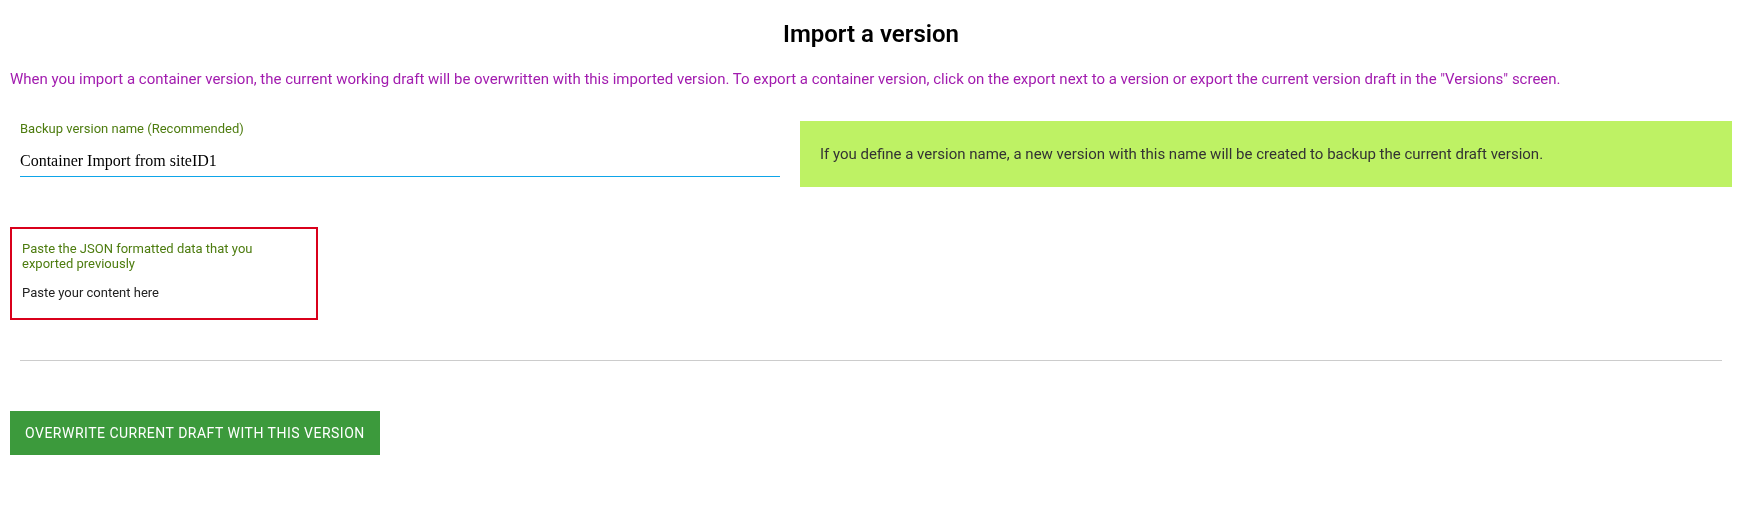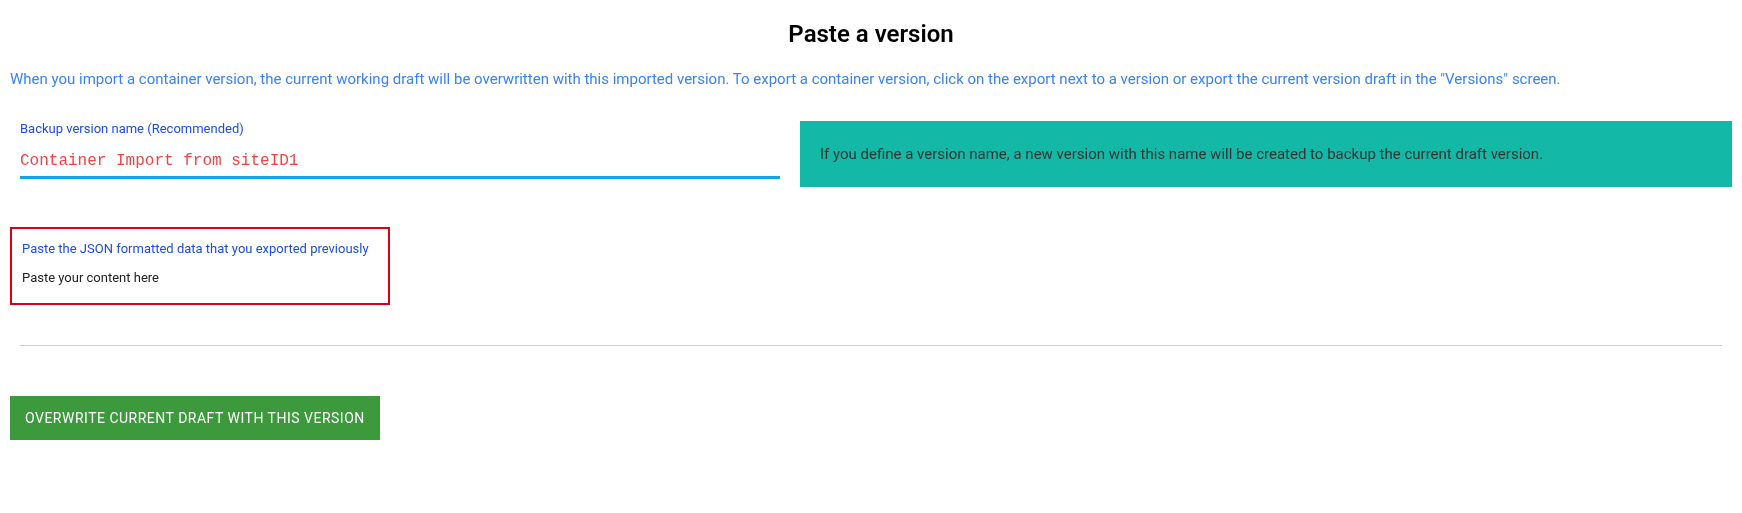--- a/index.html
+++ b/index.html
@@ -17,67 +17,67 @@
     .page-title {
       text-align: center;
       font-size: 24px;
       font-weight: 600;
       color: #000;
       margin-bottom: 20px;
       margin-top: 10px;
     }
     .description {
       font-size: 15px;
-      color: #3b82f6;
+      color: #a21caf;
       margin-bottom: 30px;
       line-height: 1.5;
     }
     .form-row {
       display: flex;
       gap: 20px;
       margin-bottom: 40px;
     }
     .form-col-left {
       flex: 0 0 770px;
       padding-left: 10px;
     }
     .form-col-right {
       flex: 1;
     }
     .field-label {
       font-size: 13px;
-      color: #1d4ed8;
+      color: #4d7c0f;
       margin-bottom: 10px;
       display: block;
     }
     .text-input {
       width: 100%;
       border: none;
-      border-bottom: 3px solid #0ea5e9;
+      border-bottom: 1px solid #0ea5e9;
       font-size: 16px;
-      color: #ef4444;
+      color: #000000;
       padding: 6px 0;
       outline: none;
       background: transparent;
-      font-family: Liberation Mono, monospace;
+      font-family: Liberation Serif, serif;
     }
     .text-input::placeholder {
       color: #555;
     }
     .info-box {
-      background: #14b8a6;
+      background: #bef264;
       padding: 22px 20px;
       font-size: 15px;
       color: #333;
       line-height: 1.5;
     }
     .highlight-box {
       border: 2px solid #d9001b;
       padding: 12px 10px 18px 10px;
-      width: 380px;
+      width: 308px;
       margin-left: 0px;
       margin-bottom: 40px;
     }
     .highlight-box .field-label {
       margin-bottom: 14px;
     }
     .highlight-box .paste-text {
       font-size: 13px;
       color: #222;
     }
@@ -97,21 +97,21 @@
       cursor: pointer;
       font-family: inherit;
       text-transform: uppercase;
     }
   </style>
 </head>
 <body>
 
 
 
-<h1 class="page-title">Paste a version</h1>
+<h1 class="page-title">Import a version</h1>
 
 <p class="description">When you import a container version, the current working draft will be overwritten with this imported version. To export a container version, click on the export next to a version or export the current version draft in the "Versions" screen.</p>
 
 <div class="form-row">
   <div class="form-col-left">
     <label class="field-label">Backup version name (Recommended)</label>
     <input type="text" class="text-input" value="Container Import from siteID1" style="">
   </div>
   <div class="form-col-right">
     <div class="info-box">If you define a version name, a new version with this name will be created to backup the current draft version.</div>

